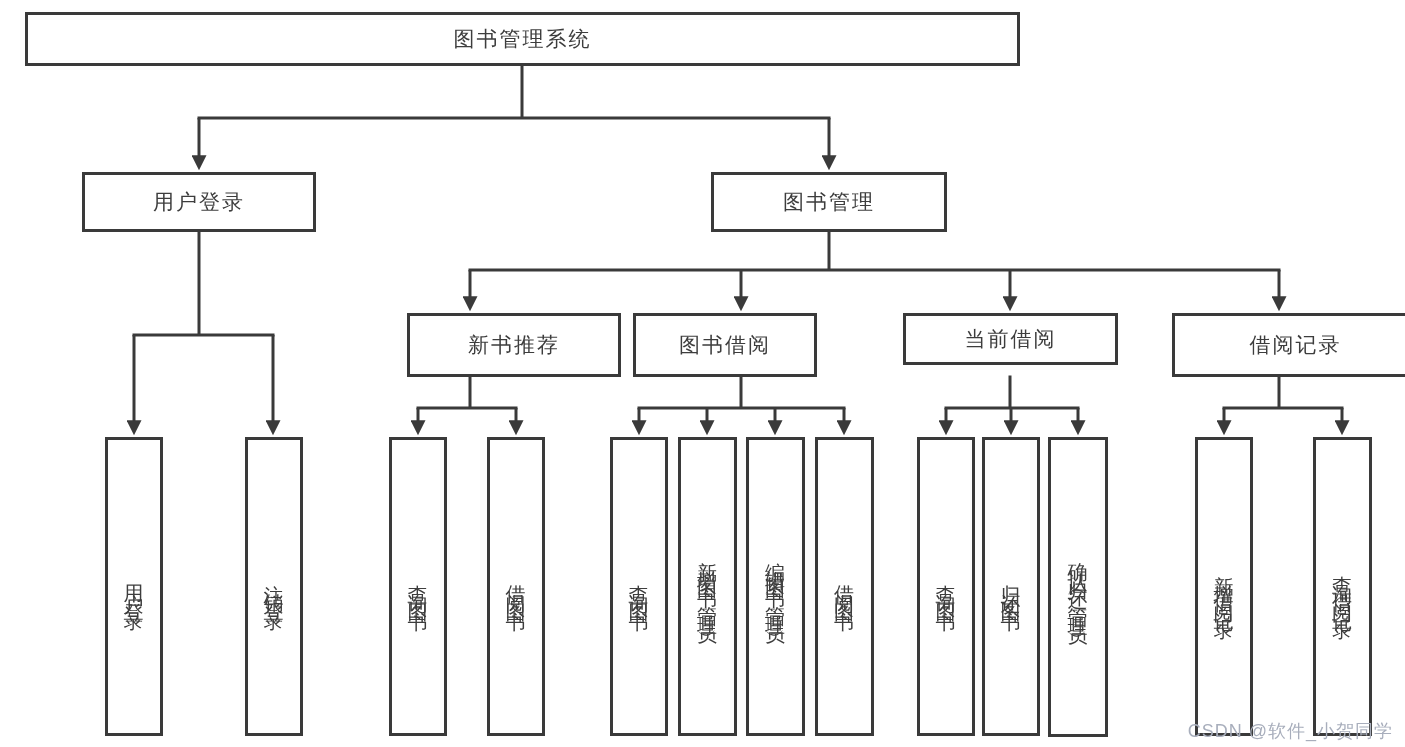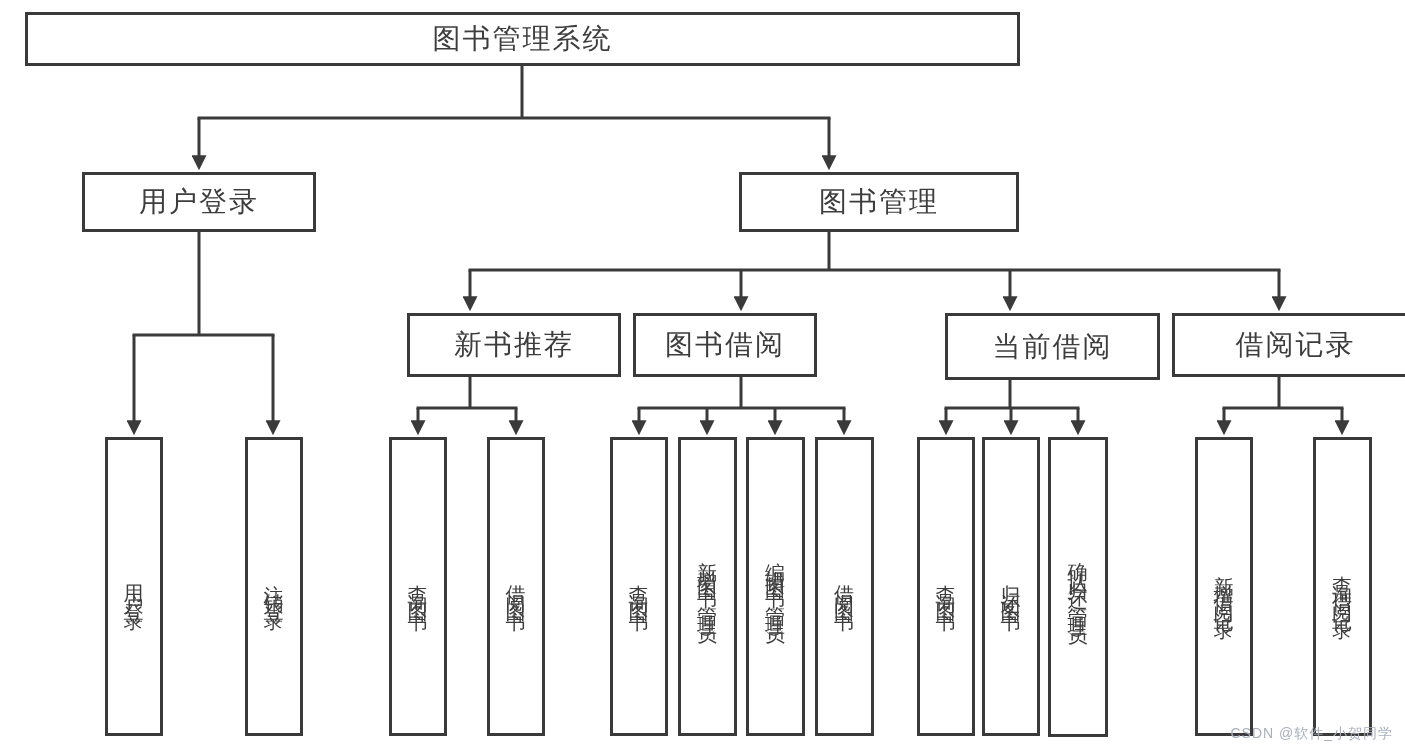--- a/index.html
+++ b/index.html
@@ -21,34 +21,34 @@
   .arrow-line{fill:none;stroke:var(--line);stroke-width:3;stroke-linecap:butt;}
   .arrowhead{fill:var(--line);}
   .node{
     position:absolute;
     box-sizing:border-box;
     background:#fff;
     border:3px solid var(--line);
     display:flex;align-items:center;justify-content:center;
     color:var(--text);
   }
-  .hnode{font-size:28px;letter-spacing:2px;white-space:nowrap;}
+  .hnode{font-size:21px;letter-spacing:2px;white-space:nowrap;}
   .leaf{font-size:20px;}
   .leaf .vtext{
     writing-mode:vertical-rl;
     text-orientation:mixed;
     letter-spacing:9px;
     line-height:1;
     white-space:nowrap;
   }
   .watermark{
     position:absolute;
     right:12px;bottom:4px;
     color:var(--watermark);
-    font-size:14px;
+    font-size:18px;
     letter-spacing:1px;
     white-space:nowrap;
   }
 </style>
 </head>
 <body>
 
 <div class="canvas">
 
   <svg class="connector-layer" width="1405" height="747" viewBox="0 0 1405 747" xmlns="http://www.w3.org/2000/svg">
@@ -93,31 +93,31 @@
     <path class="arrow-line" marker-end="url(#arrow)" d="M1342,408 V421"></path>
   </svg>
 
   <div class="node hnode" style="left:25px;top:12px;width:995px;height:54px;">
     <span>图书管理系统</span>
   </div>
 
   <div class="node hnode" style="left:82px;top:172px;width:234px;height:60px;">
     <span>用户登录</span>
   </div>
-  <div class="node hnode" style="left:711px;top:172px;width:280px;height:60px;margin-left:28px;">
+  <div class="node hnode" style="left:711px;top:172px;width:236px;height:60px;">
     <span>图书管理</span>
   </div>
 
   <div class="node hnode" style="left:363px;top:313px;width:214px;height:64px;margin-left:44px;">
     <span>新书推荐</span>
   </div>
   <div class="node hnode" style="left:633px;top:313px;width:184px;height:64px;">
     <span>图书借阅</span>
   </div>
-  <div class="node hnode" style="left:903px;top:313px;width:215px;height:67px;margin-left:42px;">
+  <div class="node hnode" style="left:903px;top:313px;width:215px;height:52px;">
     <span>当前借阅</span>
   </div>
   <div class="node hnode" style="left:1172px;top:313px;width:247px;height:64px;">
     <span>借阅记录</span>
   </div>
 
   <div class="node leaf" style="left:105px;top:437px;width:58px;height:299px;">
     <span class="vtext">用户登录</span>
   </div>
   <div class="node leaf" style="left:245px;top:437px;width:58px;height:299px;">

